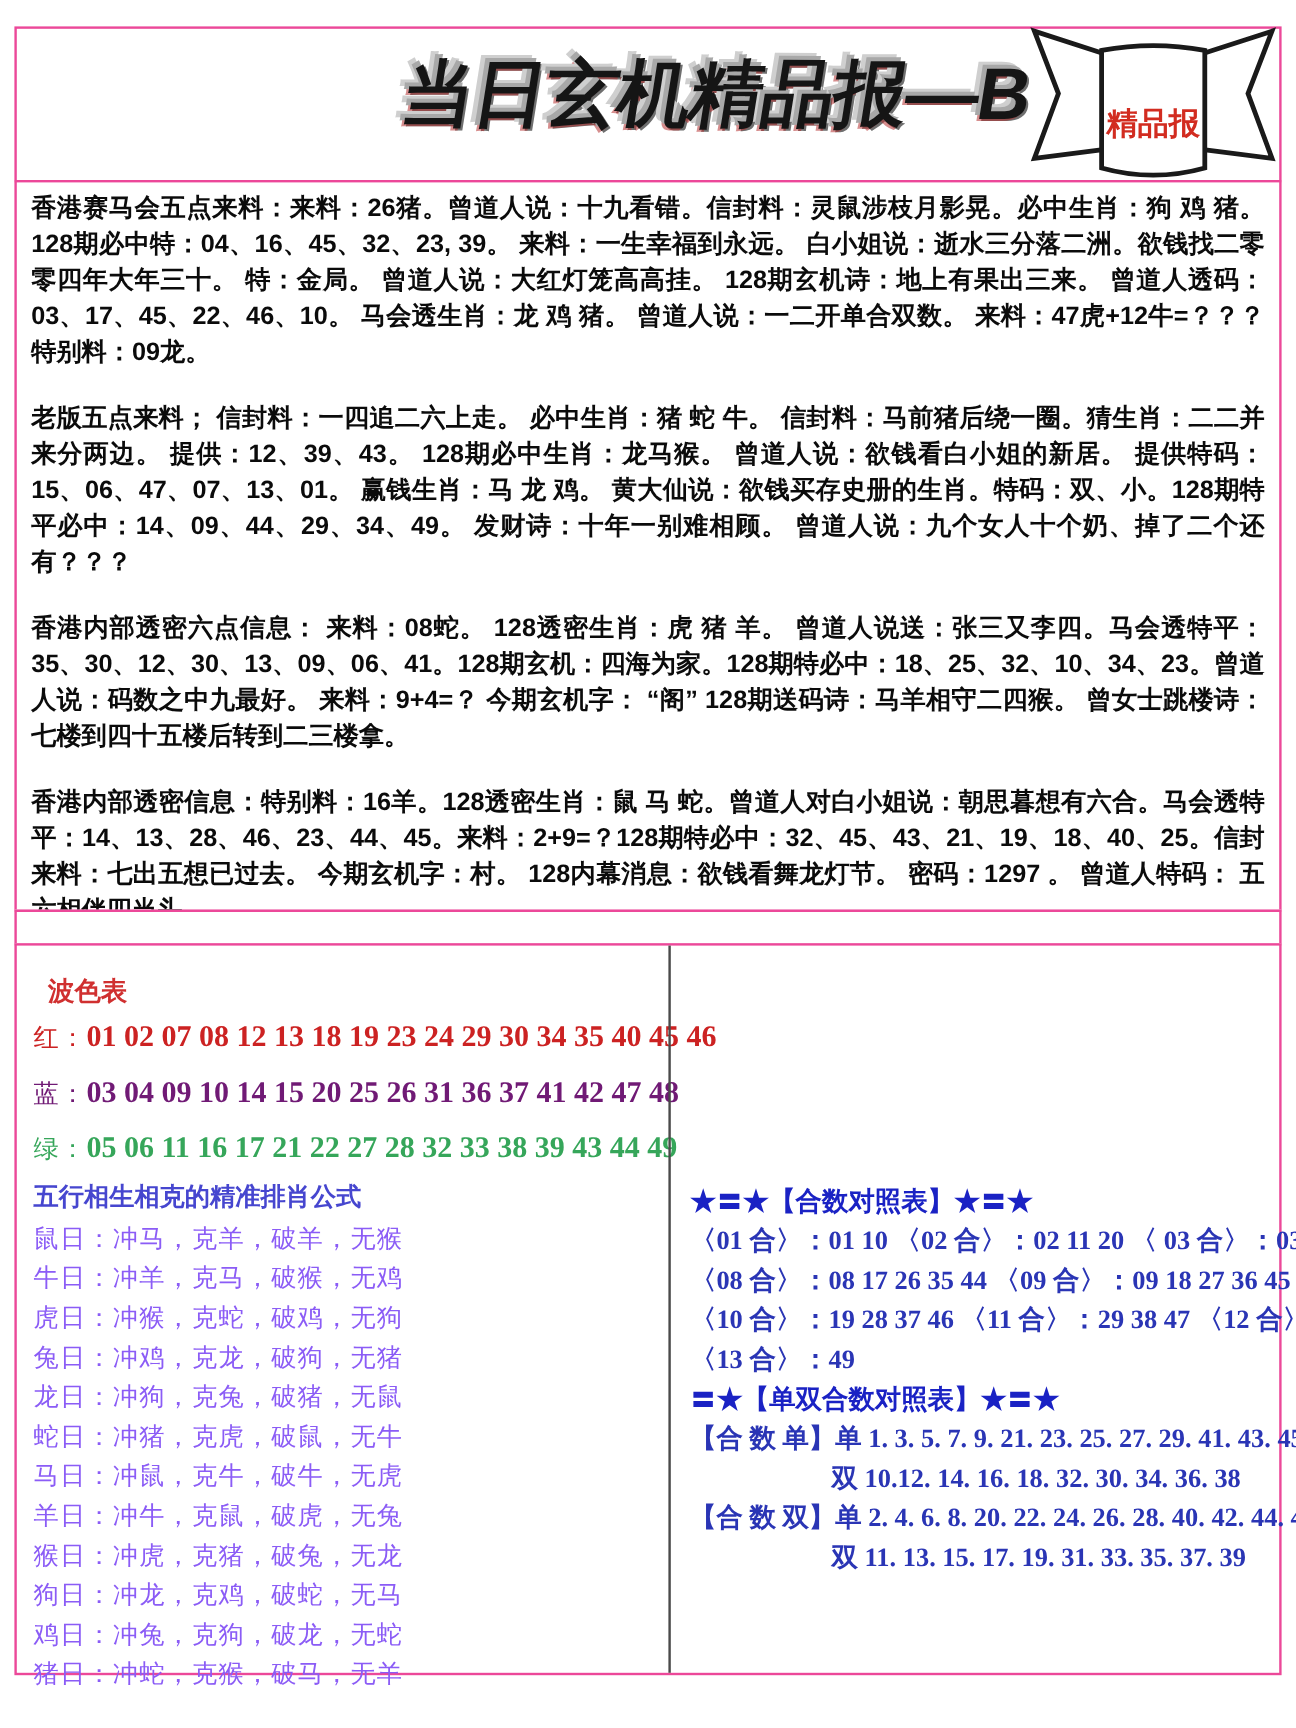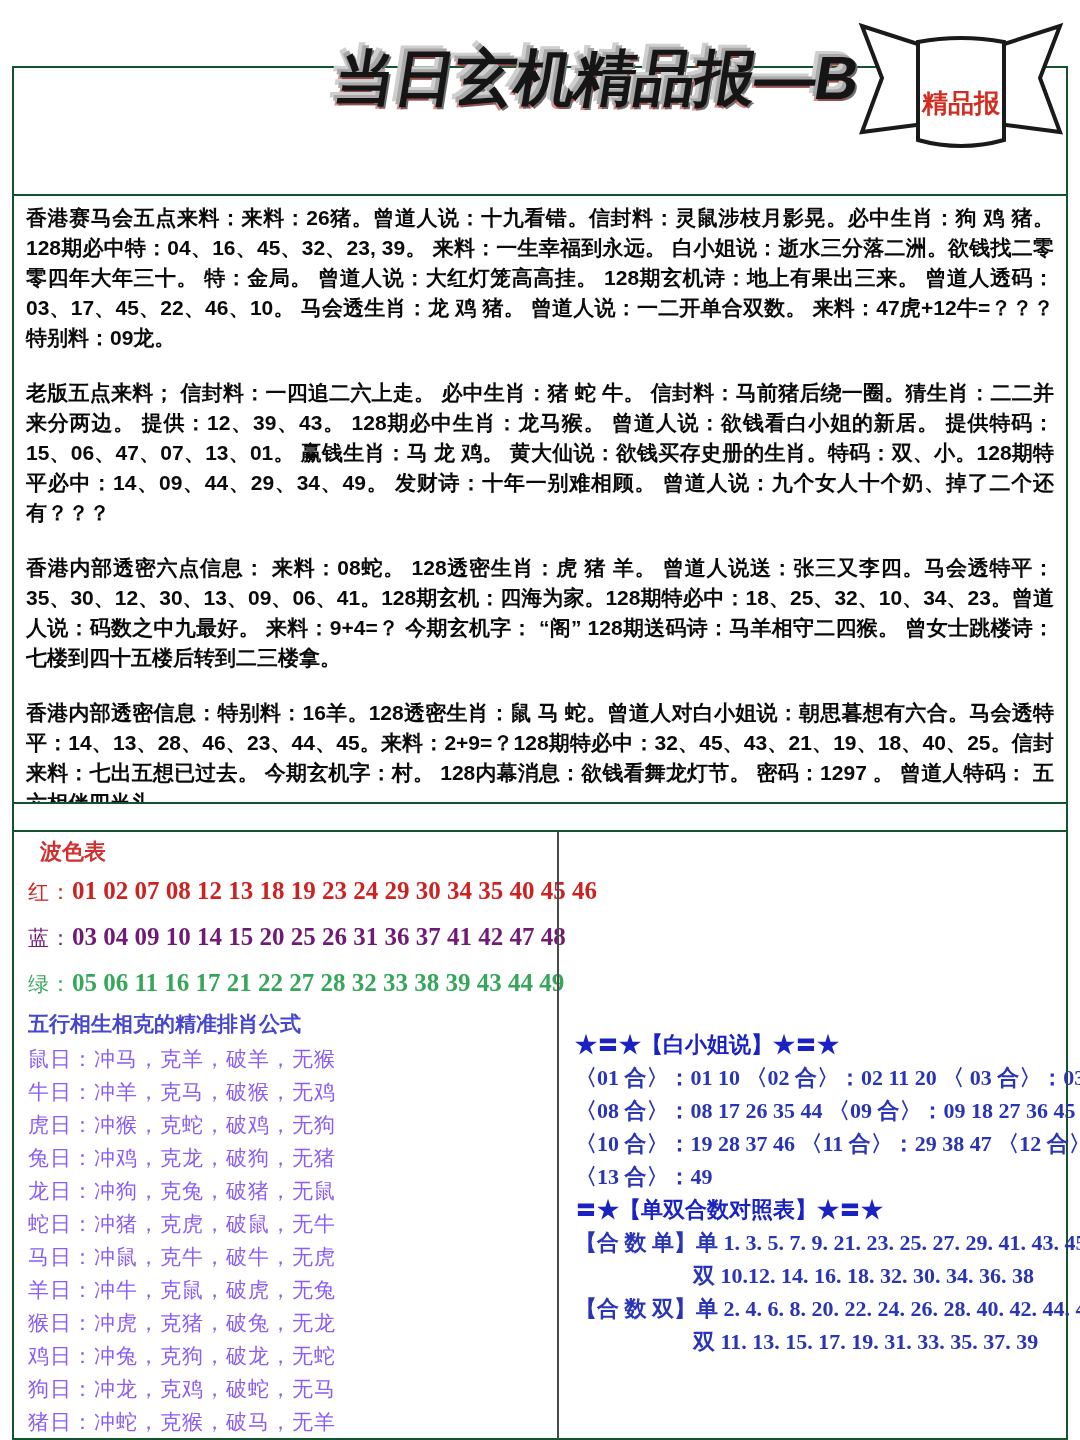--- a/index.html
+++ b/index.html
@@ -1,18 +1,18 @@
 <!DOCTYPE html>
 <html><head>
 <meta charset="utf-8">
 <style>
   html,body{margin:0;padding:0;background:#fff;}
   body{width:1080px;height:1440px;position:relative;overflow:hidden;
        font-family:"Liberation Sans",sans-serif;}
-  .box{position:absolute;border:2px solid #14532d;background:#fff;box-sizing:border-box;margin-top:44px;}
+  .box{position:absolute;border:2px solid #ec4899;background:#fff;box-sizing:border-box;}
   #header-box{left:12px;top:22px;width:1056px;height:130px;z-index:1;}
   #text-box{left:12px;top:150px;width:1056px;height:610px;padding:7px 12px 0 12px;z-index:1;}
   #gap-box{left:12px;top:758px;width:1056px;height:30px;z-index:1;}
   #bottom-box{left:12px;top:786px;width:1056px;height:610px;z-index:1;}
 
   
   #title-graphic{position:absolute;left:335px;top:38px;z-index:2;white-space:nowrap;
     font-size:61px;font-weight:900;letter-spacing:-1px;color:#151515;
     transform:skewX(-9deg);
     text-shadow:-4px -3px 0 #a8a8a8,-8px -6px 0 #cfcfcf,-2px 2px 0 rgba(180,50,50,.55),2px 2px 0 #6f6f6f;}
@@ -20,21 +20,21 @@
   
   #ribbon{position:absolute;left:854px;top:12px;width:214px;height:144px;z-index:3;}
 
   
   .para{font-size:21px;font-weight:bold;color:#0b0b0b;line-height:30px;
         text-align:justify;margin:0 0 25px 0;}
   .para:last-child{margin-bottom:0;}
 
   
   #bottom-left{position:absolute;left:0;top:0;width:593px;height:100%;
-               padding:4px 0 0 14px;box-sizing:border-box;}
+               padding:22px 0 0 14px;box-sizing:border-box;}
   #v-divider{position:absolute;left:543px;top:0;width:2px;height:100%;background:#4a4a4a;}
   #bottom-right{position:absolute;left:545px;top:0;right:0;height:100%;
                 padding:196px 0 0 16px;box-sizing:border-box;}
 
   .wave-title{color:#d03030;font-size:22px;font-weight:bold;line-height:32px;padding-left:12px;}
   .wave-row{font-family:"Liberation Serif",serif;font-weight:bold;font-size:25px;
             line-height:45px;white-space:nowrap;}
   .wave-label{font-family:"Liberation Sans",sans-serif;font-size:21px;font-weight:normal;
               letter-spacing:1px;}
   .c-red{color:#cc2222;}
@@ -86,29 +86,29 @@
     <div class="formula-title">五行相生相克的精准排肖公式</div>
     <div class="formula-line">鼠日：冲马，克羊，破羊，无猴</div>
     <div class="formula-line">牛日：冲羊，克马，破猴，无鸡</div>
     <div class="formula-line">虎日：冲猴，克蛇，破鸡，无狗</div>
     <div class="formula-line">兔日：冲鸡，克龙，破狗，无猪</div>
     <div class="formula-line">龙日：冲狗，克兔，破猪，无鼠</div>
     <div class="formula-line">蛇日：冲猪，克虎，破鼠，无牛</div>
     <div class="formula-line">马日：冲鼠，克牛，破牛，无虎</div>
     <div class="formula-line">羊日：冲牛，克鼠，破虎，无兔</div>
     <div class="formula-line">猴日：冲虎，克猪，破兔，无龙</div>
+    <div class="formula-line">狗日：冲龙，克鸡，破蛇，无马</div>
     <div class="formula-line">鸡日：冲兔，克狗，破龙，无蛇</div>
-    <div class="formula-line">狗日：冲龙，克鸡，破蛇，无马</div>
     <div class="formula-line">猪日：冲蛇，克猴，破马，无羊</div>
   </div>
 
   <div id="v-divider"></div>
 
   <div id="bottom-right">
-    <div class="combo-title">★〓★【白小姐说】★〓★</div>
+    <div class="combo-title">★〓★【合数对照表】★〓★</div>
     <div class="combo-row">〈01 合〉：01 10 〈02 合〉：02 11 20 〈 03 合〉：03 12 21 30</div>
     <div class="combo-row">〈08 合〉：08 17 26 35 44 〈09 合〉：09 18 27 36 45</div>
     <div class="combo-row">〈10 合〉：19 28 37 46 〈11 合〉：29 38 47 〈12 合〉：39 48</div>
     <div class="combo-row">〈13 合〉：49</div>
     <div class="combo-title">〓★【单双合数对照表】★〓★</div>
     <div class="combo-row">【合 数 单】单 1. 3. 5. 7. 9. 21. 23. 25. 27. 29. 41. 43. 45. 47. 49.</div>
     <div class="combo-row indent">双 10.12. 14. 16. 18. 32. 30. 34. 36. 38</div>
     <div class="combo-row">【合 数 双】单 2. 4. 6. 8. 20. 22. 24. 26. 28. 40. 42. 44. 46. 48</div>
     <div class="combo-row indent">双 11. 13. 15. 17. 19. 31. 33. 35. 37. 39</div>
   </div>

